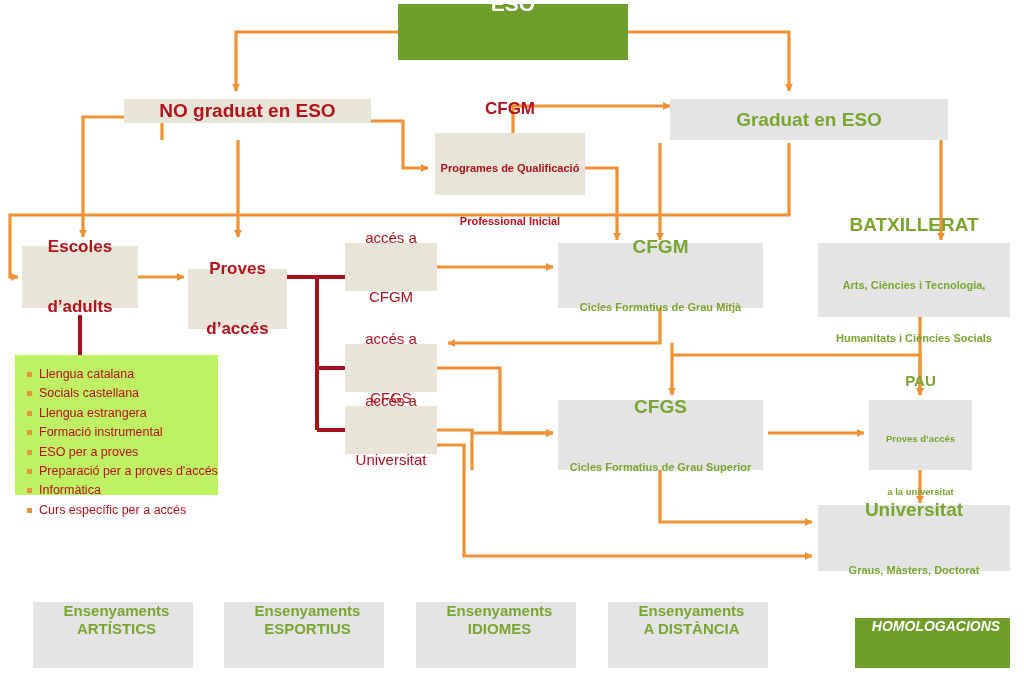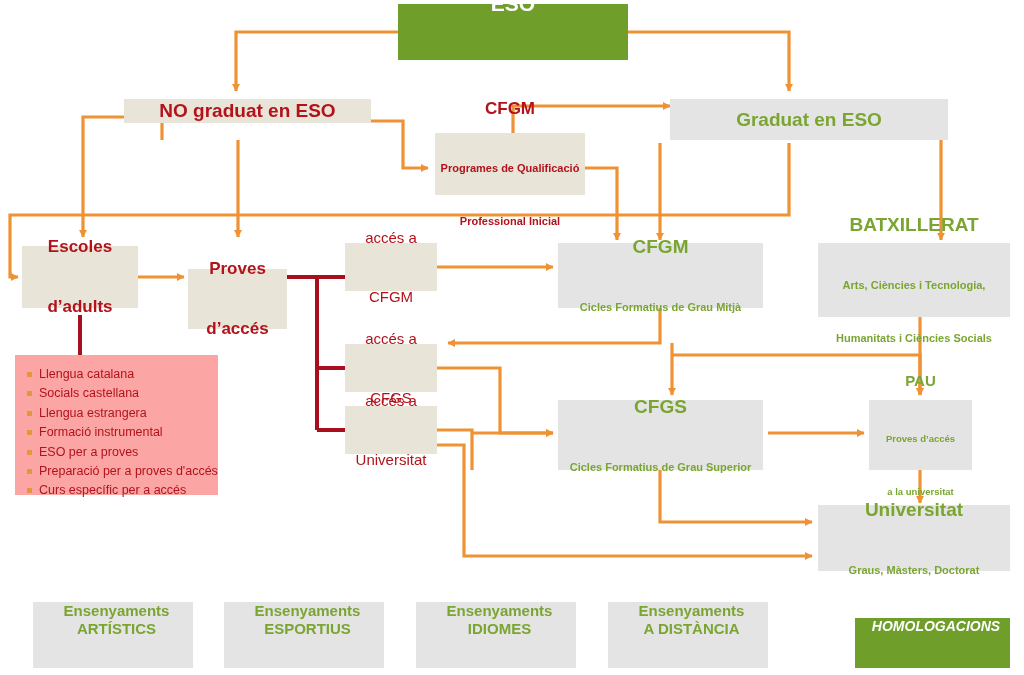--- a/index.html
+++ b/index.html
@@ -46,21 +46,21 @@
   .title-md  { font-weight: bold; font-size: 19px; line-height: 1.15; }
   .title-sm  { font-weight: bold; font-size: 17px; line-height: 1.15; }
   .title-xs  { font-weight: bold; font-size: 15px; line-height: 1.2; }
   .sub       { font-size: 11px; font-weight: bold; line-height: 1.25; margin-top: 3px; }
   .sub-sm    { font-size: 9.5px; font-weight: bold; line-height: 1.3; margin-top: 3px; }
   .plain     { font-size: 15px; font-weight: normal; line-height: 1.3; }
 
   
   #subject-list {
     position: absolute;
-    background: #fca5a5;
+    background: #bef264;
     z-index: 3;
     box-sizing: border-box;
     padding: 10px 8px 10px 10px;
   }
   #subject-list ul {
     list-style: none;
     margin: 0;
     padding: 0;
   }
   #subject-list li {
@@ -198,20 +198,21 @@
   </div>
 
   <div id="subject-list" style="left:15px; top:355px; width:203px; height:140px;">
     <ul>
       <li>Llengua catalana</li>
       <li>Socials castellana</li>
       <li>Llengua estrangera</li>
       <li>Formació instrumental</li>
       <li>ESO per a proves</li>
       <li>Preparació per a proves d'accés</li>
+      <li>Informàtica</li>
       <li>Curs específic per a accés</li>
     </ul>
   </div>
 
   <div class="node beige" style="left:345px; top:243px; width:92px; height:48px;">
     <div class="plain t-red">accés a</div>
     <div class="plain t-red">CFGM</div>
   </div>
 
   <div class="node beige" style="left:345px; top:344px; width:92px; height:48px;">

